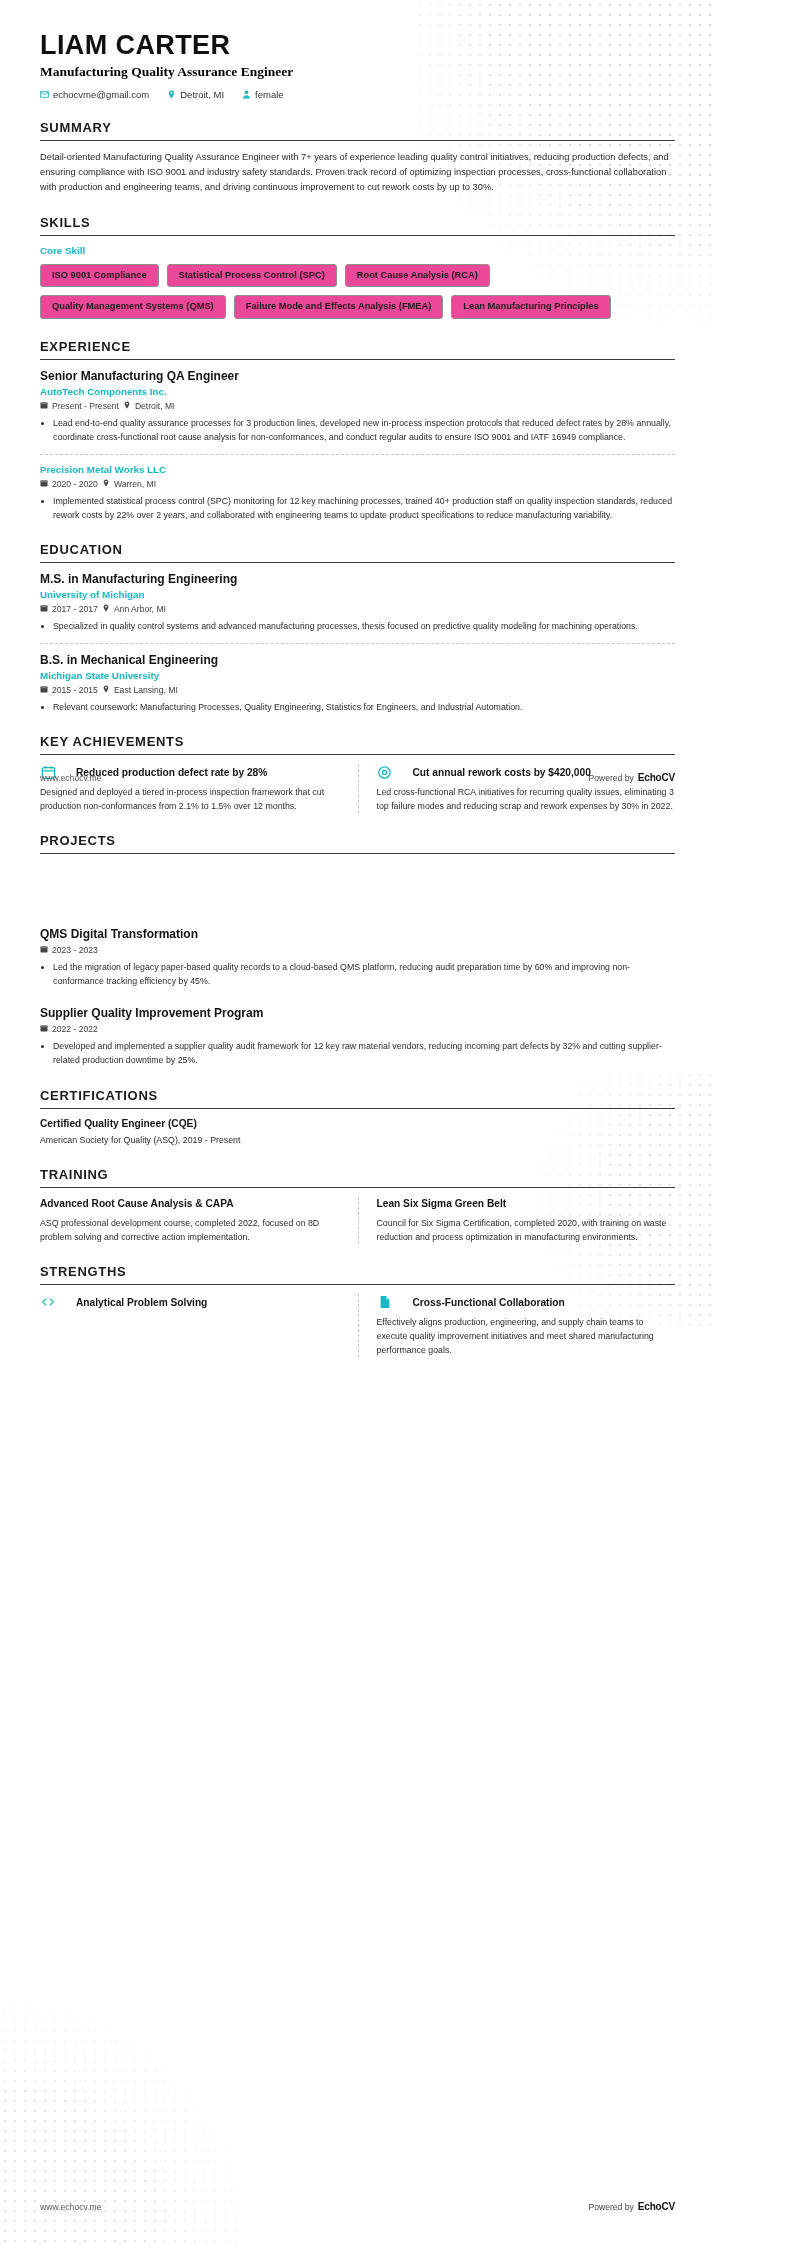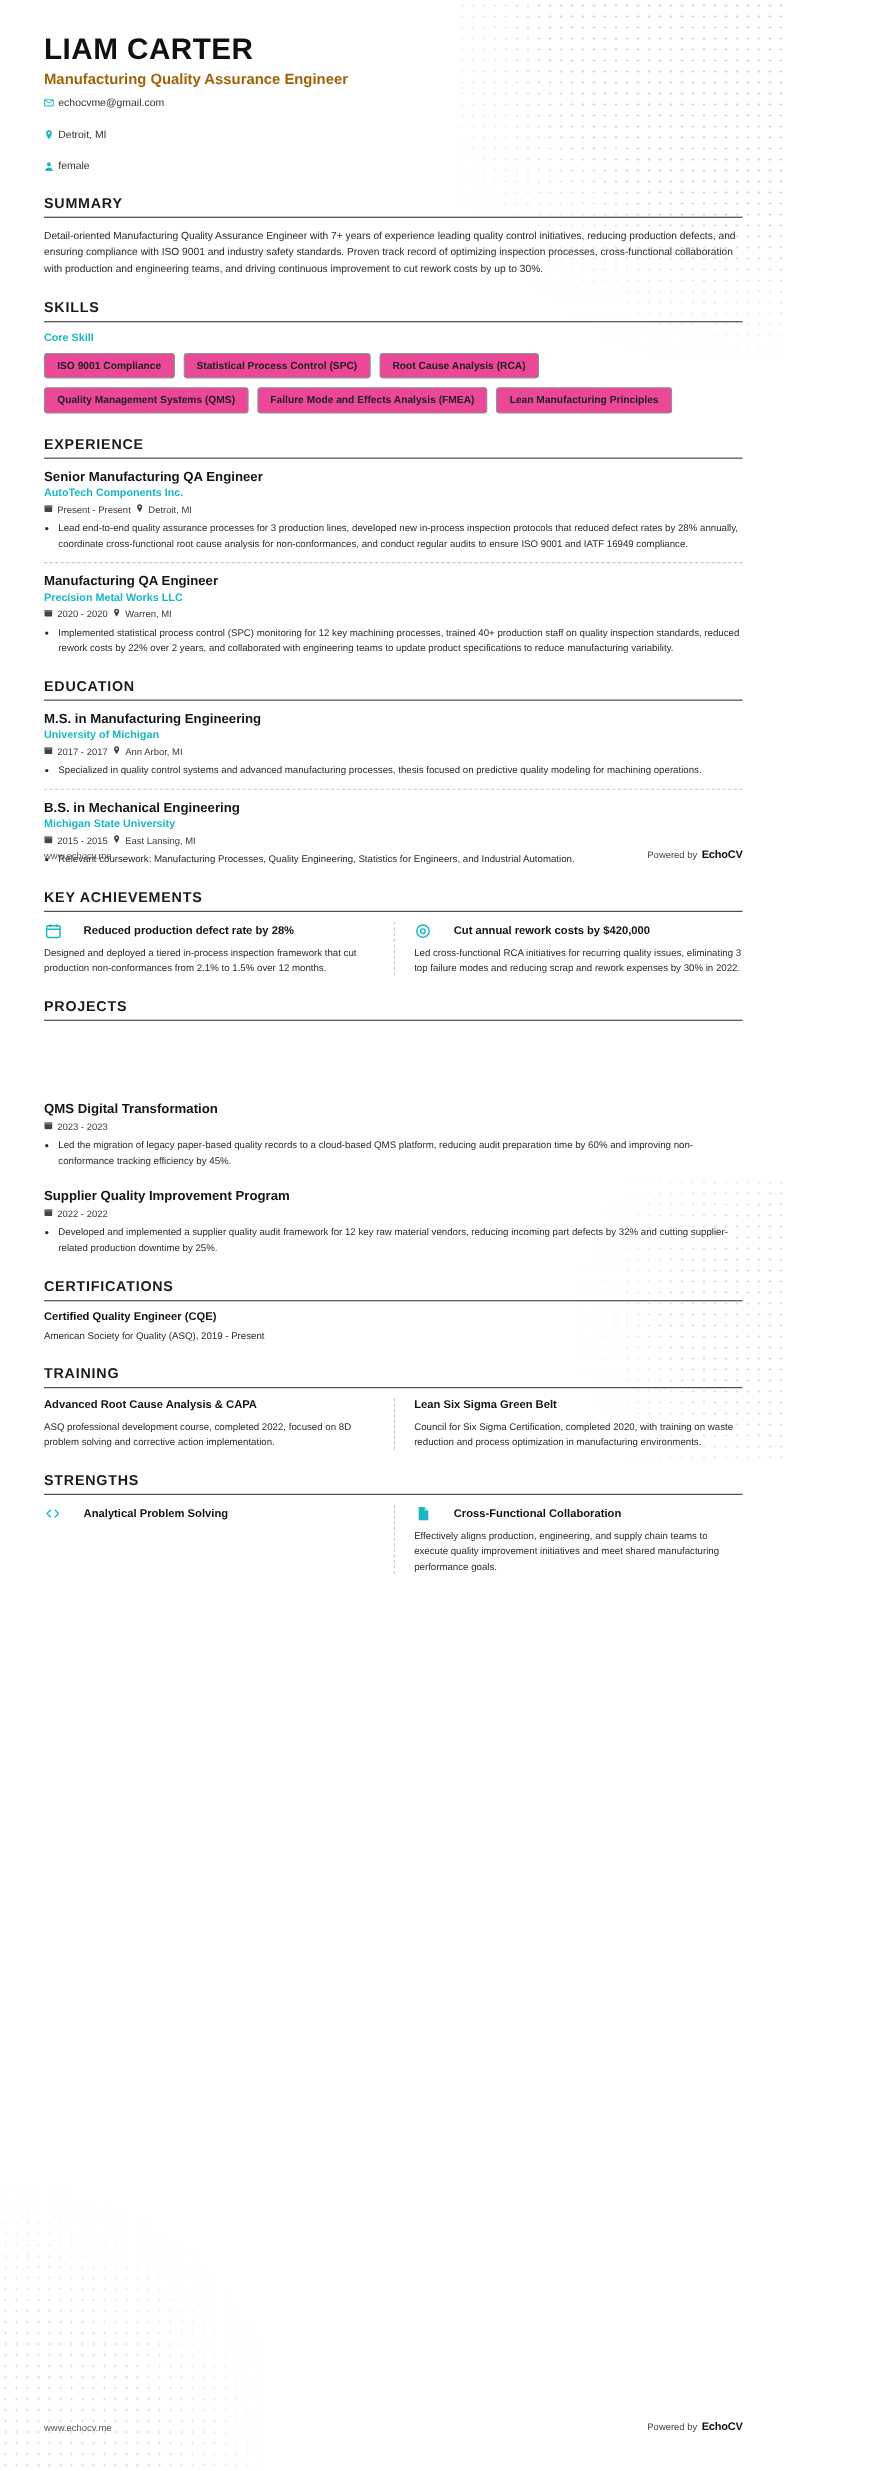--- a/index.html
+++ b/index.html
@@ -63,30 +63,31 @@
   .name {
     font-size: 27px;
     font-weight: bold;
     letter-spacing: 0.4px;
     color: #111;
     line-height: 1.15;
   }
   .job-title {
     font-size: 13.5px;
     font-weight: bold;
-    color: #a16207;
+    color: #000000;
     margin-top: 3px;
+    font-family: Liberation Serif, serif;
   }
   .contact-row {
     display: flex;
+    align-items: center;
     gap: 18px;
     margin-top: 9px;
     font-size: 9.5px;
     color: #333;
-    flex-direction: column;
   }
   .contact-item { display: flex; align-items: center; gap: 4px; }
   .contact-item svg { display: block; }
   
   .section { margin-top: 20px; }
   .section-title {
     font-size: 13px;
     font-weight: bold;
     letter-spacing: 0.7px;
     color: #1b1b1b;
@@ -334,21 +335,20 @@
           </span>
         </div>
         <ul class="bullets">
           <li>Lead end-to-end quality assurance processes for 3 production lines, developed new in-process inspection protocols that reduced defect rates by 28% annually, coordinate cross-functional root cause analysis for non-conformances, and conduct regular audits to ensure ISO 9001 and IATF 16949 compliance.</li>
         </ul>
       </div>
 
       <div class="dashed-sep"></div>
 
       <div class="entry">
-        <div class="entry-title">Manufacturing QA Engineer</div>
         <div class="entry-org">Precision Metal Works LLC</div>
         <div class="entry-meta">
           <span class="meta-item">
             <span>
               <svg width="8" height="8" viewBox="0 0 16 16" fill="#444">
                   <rect x="1" y="3" width="14" height="12" rx="1.5"></rect>
                   <rect x="1" y="3" width="14" height="3.5" fill="#777"></rect>
                 </svg>
             </span>
             <span>2020 - 2020</span>

